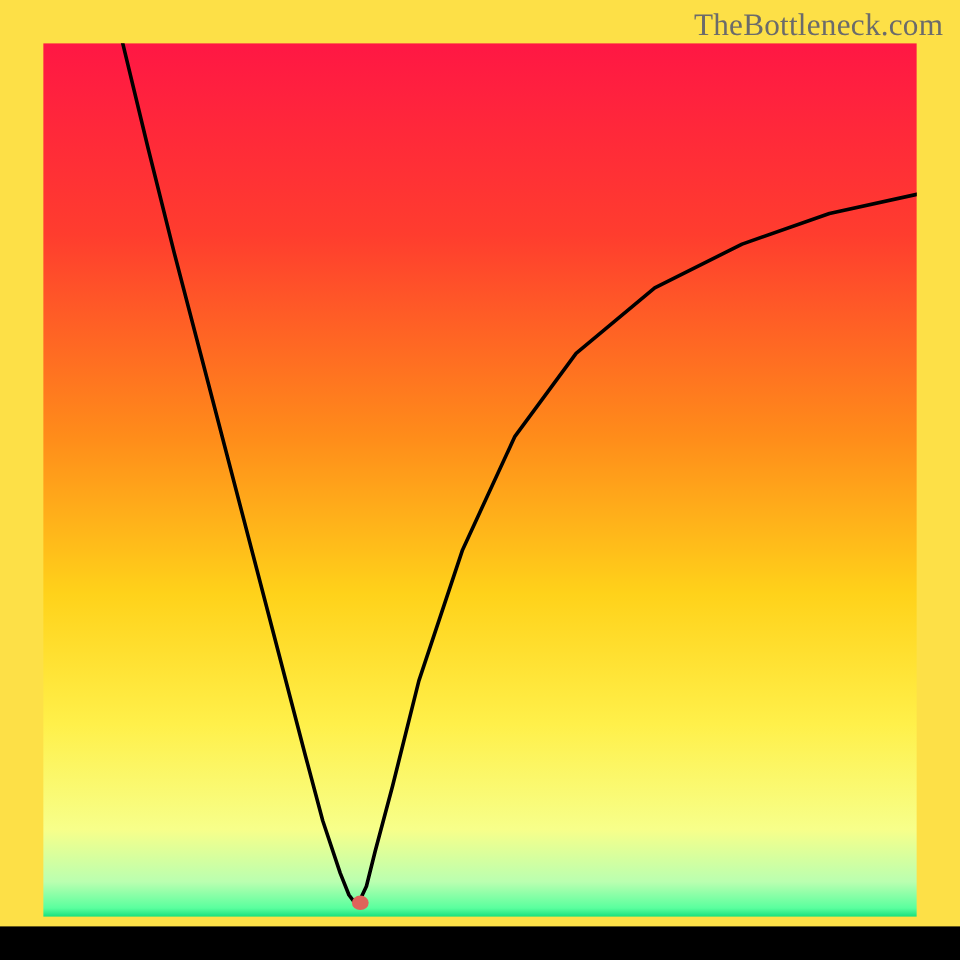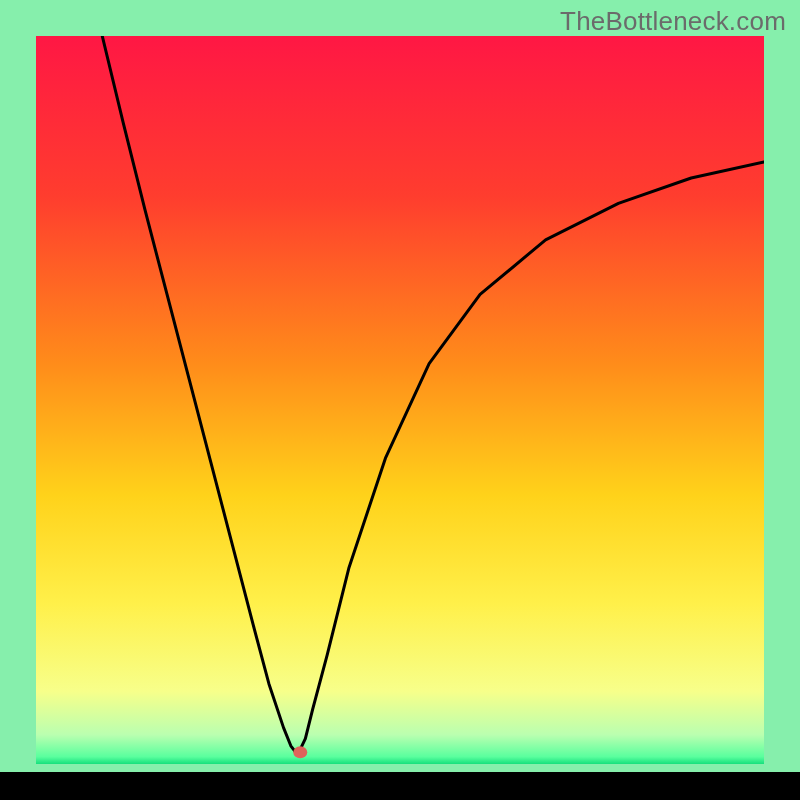--- a/index.html
+++ b/index.html
@@ -8,21 +8,22 @@
     width: 800px;
     height: 800px;
     background: #000;
     font-family: Arial, Helvetica, sans-serif;
     overflow: hidden;
   }
   .frame {
     position: relative;
     width: 800px;
     height: 772px;
-    background: #86efac;
+    background: #fde047;
+    font-family: Liberation Serif, serif;
   }
   .watermark {
     position: absolute;
     top: 6px;
     right: 14px;
     color: #6b6b6b;
     font-size: 26px;
     font-weight: 500;
     letter-spacing: 0.2px;
     z-index: 10;

